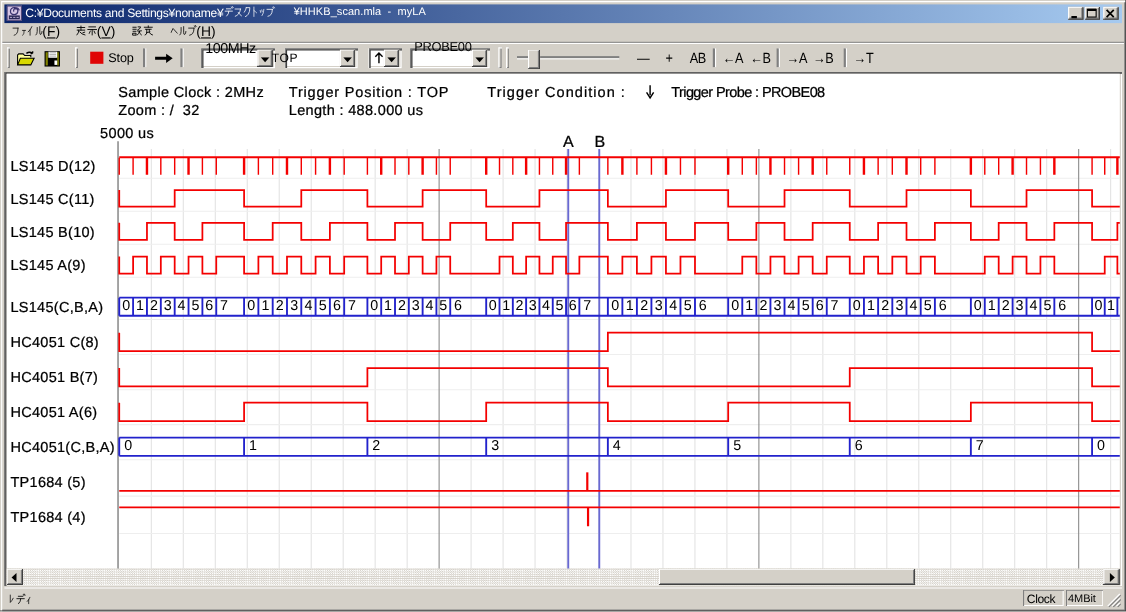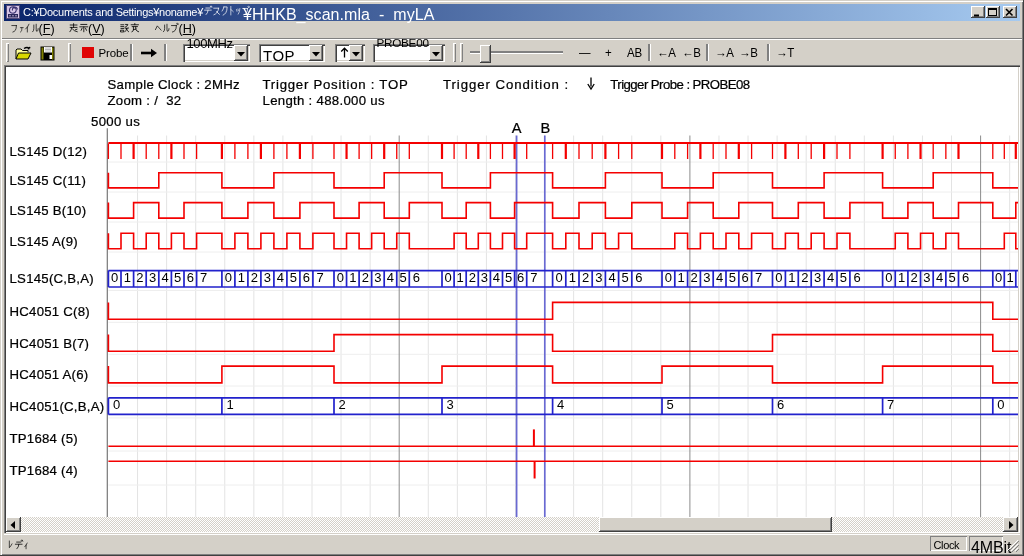--- a/index.html
+++ b/index.html
@@ -17,21 +17,21 @@
   </svg>
 <div class="abs" style="left:23px;top:5.6px;font-size:11px;color:#fff;letter-spacing:-0.27px;white-space:pre">C:¥Documents and Settings¥noname¥</div>
 <svg width="49" height="14" viewBox="0 0 49 14" style="position:absolute;left:203.5px;top:5.2px" fill="none" stroke="#fff" stroke-width="1.05" stroke-linecap="round">
     <path d="M2.8,2.6H9.2 M0.8,5.3H11.2 M6.3,5.3Q6.2,8.8 3.2,11 M9.8,0.5L10.8,1.8 M11.3,0L12.3,1.3" transform="translate(0.0,1) scale(0.650,0.78)"></path>
     <path d="M1.5,2.8H9.8 M9.8,2.8Q9.3,6.3 6.5,8.8Q4.5,10.5 1.8,11.3 M6.3,6.8Q8.5,9.5 11.2,10.8" transform="translate(8.8,1) scale(0.600,0.78)"></path>
     <path d="M4.8,1.2Q4.5,3.8 1.8,6.5 M4.8,1.2H10.2Q10.2,6 8,8.7Q6.2,10.8 3.5,11.7" transform="translate(17.0,1) scale(0.600,0.78)"></path>
     <path d="M3.5,0.5V11.5 M3.5,4.5Q6.5,5.8 8.8,7.3" transform="translate(25.2,1) scale(0.467,0.78)"></path>
     <path d="M1.8,4.5L2.8,6.8 M5.2,3.8L6.2,6.1 M9.8,3.2Q10,7.5 5.8,10.5" transform="translate(31.8,1) scale(0.417,0.78)"></path>
     <path d="M1.5,3.2H9.7 M9.7,3.2Q9.5,7.5 7.5,9.3Q5.8,10.8 3,11.3 M10.3,0.7L11.3,2 M11.8,0.2L12.8,1.5" transform="translate(37.8,1) scale(0.600,0.78)"></path>
   </svg>
-<div class="abs" style="left:243px;top:5.6px;font-size:16px;color:#fff;letter-spacing:0.05px;white-space:pre">¥HHKB_scan.mla  -  myLA</div>
+<div class="abs" style="left:267px;top:5.6px;font-size:10px;color:#fff;letter-spacing:0.05px;white-space:pre">¥HHKB_scan.mla  -  myLA</div>
 <div class="abs btn" style="left:970.8px;top:5.5px;width:13.8px;height:12.2px"></div>
 <svg class="abs" width="13" height="12" viewBox="0 0 13 12" style="left:970.8px;top:5.5px">
     <path d="M3,9.5H8" stroke="#000" stroke-width="2"></path>
   </svg>
 <div class="abs btn" style="left:986.1px;top:5.5px;width:13.8px;height:12.2px"></div>
 <svg class="abs" width="13" height="12" viewBox="0 0 13 12" style="left:986.1px;top:5.5px">
     <rect x="2.5" y="2.5" width="8" height="7" fill="none" stroke="#000" stroke-width="1"></rect>
     <path d="M2.5,3H10.5" stroke="#000" stroke-width="2"></path>
   </svg>
 <div class="abs btn" style="left:1003.2px;top:5.5px;width:13.8px;height:12.2px"></div>
@@ -71,35 +71,35 @@
 <svg class="abs" width="15" height="15" viewBox="0 0 15 15" style="left:40px;top:46px">
     <rect x="0.5" y="0.5" width="14" height="14" fill="#000"></rect>
     <rect x="1.5" y="1.5" width="2" height="12" fill="#808000"></rect>
     <rect x="12" y="1.5" width="1.5" height="12" fill="#808000"></rect>
     <rect x="4" y="1" width="8" height="5.5" fill="#fff"></rect>
     <path d="M5,2H11 M5,3.5H11 M5,5H11" stroke="#999" stroke-width="0.7"></path>
     <rect x="9.5" y="9" width="2.5" height="4" fill="#fff"></rect>
   </svg>
 <div class="abs" style="left:67.5px;top:43px;width:3px;height:19px;background:#d4d0c8;box-shadow:inset 1px 1px 0 #fff,inset -1px -1px 0 #808080"></div>
 <div class="abs" style="left:82px;top:47px;width:12px;height:11px;background:#e00505"></div>
-<div class="abs" style="left:98.5px;top:46.5px;font-size:11.5px;letter-spacing:-0.15px">Probe</div>
+<div class="abs" style="left:98.5px;top:46.5px;font-size:11.5px;letter-spacing:-0.15px">Stop</div>
 <div class="abs" style="left:130px;top:44px;width:2px;height:17px;background:#808080;box-shadow:1px 0 0 #fff"></div>
 <svg class="abs" width="18" height="10" viewBox="0 0 18 10" style="left:139.5px;top:47.5px">
     <path d="M1,5H12" stroke="#000" stroke-width="2.6"></path>
     <path d="M11,0.8L17,5L11,9.2Z" fill="#000"></path>
   </svg>
 <div class="abs" style="left:163.7px;top:44px;width:2px;height:17px;background:#808080;box-shadow:1px 0 0 #fff"></div>
 <div class="abs" style="left:182.5px;top:43.7px;width:67.8px;height:18.6px;background:#fff;box-shadow:inset 1px 1px 0 #808080,inset 2px 2px 0 #404040,inset -1px -1px 0 #fff,inset -2px -2px 0 #d4d0c8"></div>
 <div class="abs" style="left:186.5px;top:36px;font-size:13px;letter-spacing:-0.4px">100MHz</div>
 <div class="abs btn" style="left:233.8px;top:45.2px;width:14.5px;height:15.6px"></div>
 <svg class="abs" width="9" height="5" viewBox="0 0 9 5" style="left:236.8px;top:51.5px">
     <path d="M0,0H8L4,4.5Z" fill="#000"></path>
   </svg>
 <div class="abs" style="left:259px;top:43.7px;width:66px;height:18.6px;background:#fff;box-shadow:inset 1px 1px 0 #808080,inset 2px 2px 0 #404040,inset -1px -1px 0 #fff,inset -2px -2px 0 #d4d0c8"></div>
-<div class="abs" style="left:263px;top:47.3px;font-size:15px;letter-spacing:0.5px">TOP</div>
+<div class="abs" style="left:247px;top:47.3px;font-size:11px;letter-spacing:0.5px">TOP</div>
 <div class="abs btn" style="left:308.5px;top:45.2px;width:14.5px;height:15.6px"></div>
 <svg class="abs" width="9" height="5" viewBox="0 0 9 5" style="left:311.5px;top:51.5px">
     <path d="M0,0H8L4,4.5Z" fill="#000"></path>
   </svg>
 <div class="abs" style="left:335px;top:43.7px;width:30px;height:18.6px;background:#fff;box-shadow:inset 1px 1px 0 #808080,inset 2px 2px 0 #404040,inset -1px -1px 0 #fff,inset -2px -2px 0 #d4d0c8"></div>
 <div class="abs" style="left:342px;top:47.3px;font-size:12.4px;letter-spacing:-0.4px"></div>
 <div class="abs btn" style="left:348.5px;top:45.2px;width:14.5px;height:15.6px"></div>
 <svg class="abs" width="9" height="5" viewBox="0 0 9 5" style="left:351.5px;top:51.5px">
     <path d="M0,0H8L4,4.5Z" fill="#000"></path>
   </svg>
@@ -265,16 +265,16 @@
 <div class="abs btn" style="left:598.5px;top:517px;width:233px;height:14.5px"></div>
 <div class="abs" style="left:4px;top:534px;width:1016px;height:18px;background:#d4d0c8;box-shadow:inset 0 1px 0 #fff"></div>
 <svg width="25" height="14" viewBox="0 0 25 14" style="position:absolute;left:7.5px;top:538.5px" fill="none" stroke="#000" stroke-width="1.05" stroke-linecap="round">
     <path d="M2.8,1.2V9.6Q5.8,7.8 8.3,4.8" transform="translate(0.0,1) scale(0.483,0.8)"></path>
     <path d="M2.8,2.6H9.2 M0.8,5.3H11.2 M6.3,5.3Q6.2,8.8 3.2,11 M9.8,0.5L10.8,1.8 M11.3,0L12.3,1.3" transform="translate(6.8,1) scale(0.650,0.8)"></path>
     <path d="M8,3.8Q6,6.6 2.5,8.5 M5.5,6.3V11" transform="translate(15.6,1) scale(0.450,0.8)"></path>
   </svg>
 <div class="abs" style="left:929.5px;top:535.5px;width:37px;height:15.5px;box-shadow:inset 1px 1px 0 #808080,inset -1px -1px 0 #fff"></div>
 <div class="abs" style="left:933.5px;top:538.5px;font-size:11px;letter-spacing:-0.35px">Clock</div>
 <div class="abs" style="left:968.5px;top:535.5px;width:34px;height:15.5px;box-shadow:inset 1px 1px 0 #808080,inset -1px -1px 0 #fff"></div>
-<div class="abs" style="left:971px;top:538.5px;font-size:16px;letter-spacing:-0.1px">4MBit</div>
+<div class="abs" style="left:971px;top:538.5px;font-size:10px;letter-spacing:-0.1px">4MBit</div>
 <svg class="abs" width="13" height="13" viewBox="0 0 13 13" style="left:1006px;top:539px">
     <path d="M12,1L1,12 M12,5L5,12 M12,9L9,12" stroke="#fff" stroke-width="1"></path>
     <path d="M13,2L2,13 M13,6L6,13 M13,10L10,13" stroke="#808080" stroke-width="1"></path>
   </svg>
 </body></html>

